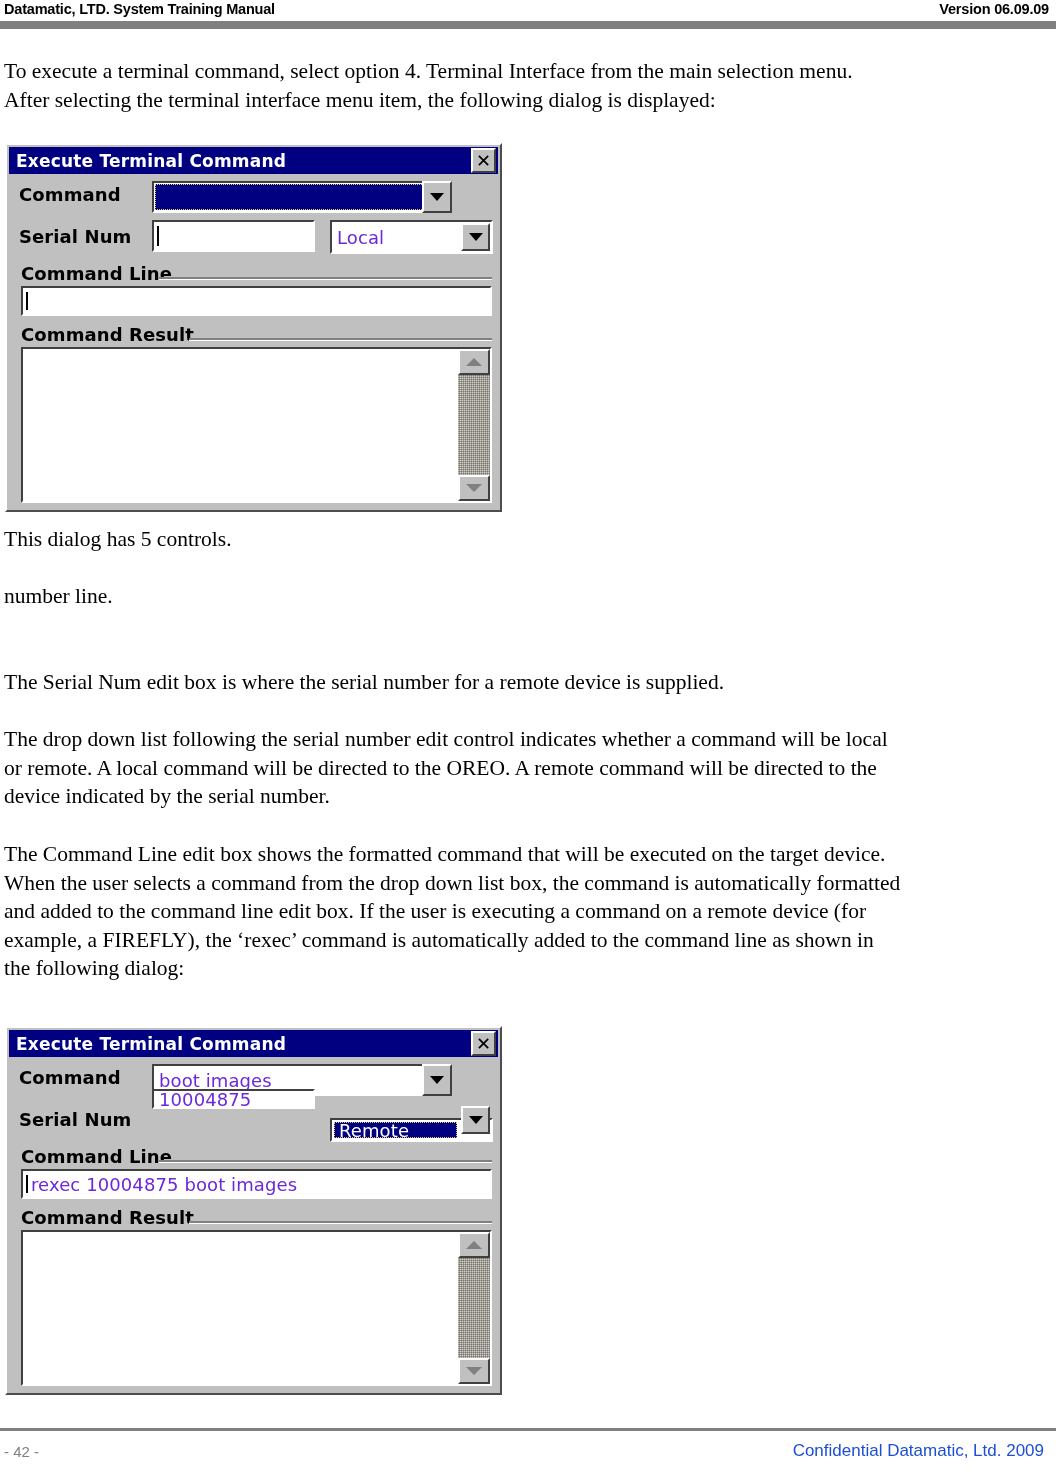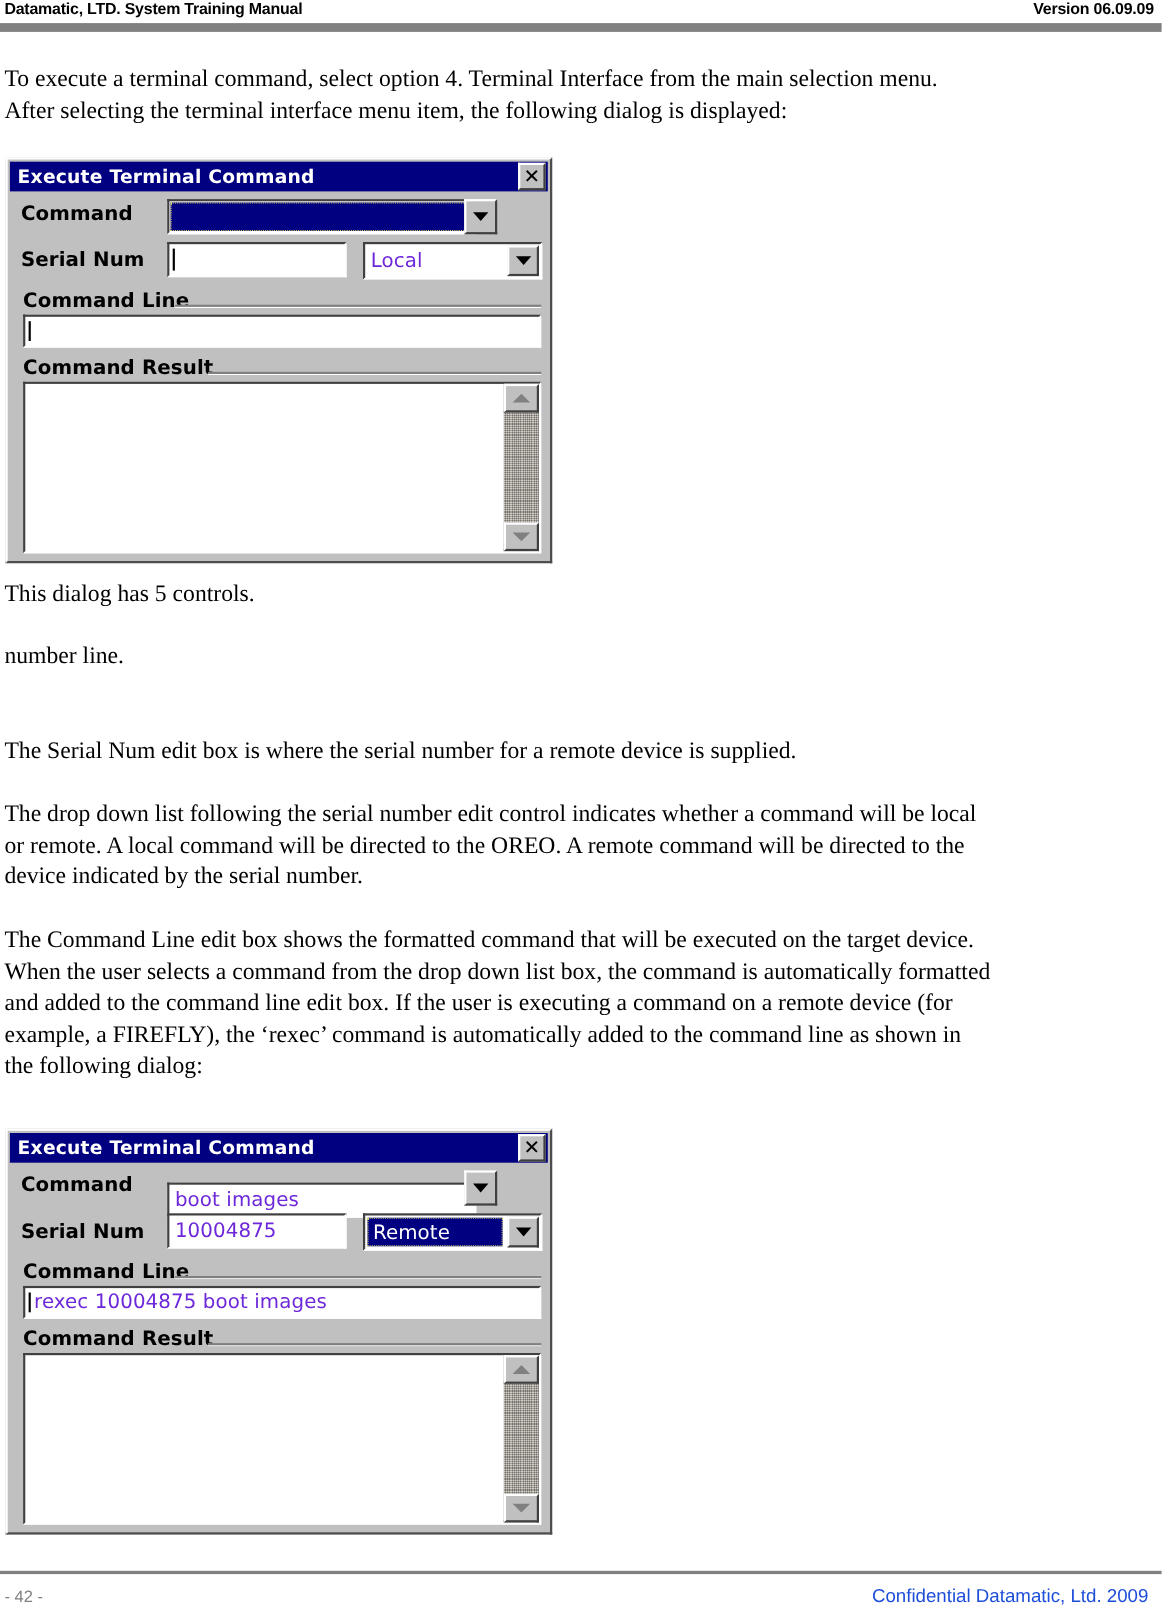--- a/index.html
+++ b/index.html
@@ -345,32 +345,32 @@
 </div>
 
 <div class="dialog" style="left:5px; top:1026px; width:497px; height:369px;">
 
   <div class="titlebar" style="width:489px;">
     <div class="title-text">Execute Terminal Command</div>
     <div class="close-btn">✕</div>
   </div>
 
   <div class="dlg-label" style="left:12px; top:39px;">Command</div>
-  <div class="sunken" style="left:145px; top:47px; width:281px; height:32px;text-align:right;">
+  <div class="sunken" style="left:145px; top:36px; width:281px; height:32px;text-align:right;">
     <div class="field-text">boot images</div>
   </div>
   <div class="arrow-btn" style="left:415px; top:36px; width:30px; height:32px;">
     <div class="tri-down"></div>
   </div>
 
   <div class="dlg-label" style="left:12px; top:81px;">Serial Num</div>
-  <div class="sunken" style="left:145px; top:75px; width:163px; height:32px;">
+  <div class="sunken" style="left:145px; top:61px; width:163px; height:20px;">
     <div class="field-text">10004875</div>
   </div>
-  <div class="sunken" style="left:323px; top:75px; width:163px; height:34px;">
+  <div class="sunken" style="left:323px; top:90px; width:163px; height:24px;">
     <div class="sel-fill" style="left:2px; top:2px; width:123px; bottom:2px;">
       <div class="field-text">Remote</div>
     </div>
   </div>
   <div class="arrow-btn" style="left:454px; top:78px; width:29px; height:28px;">
     <div class="tri-down"></div>
   </div>
 
   <div class="dlg-label" style="left:14px; top:118px;">Command Line</div>
   <div class="grp-rule" style="left:152px; top:132px; width:333px;"></div>

